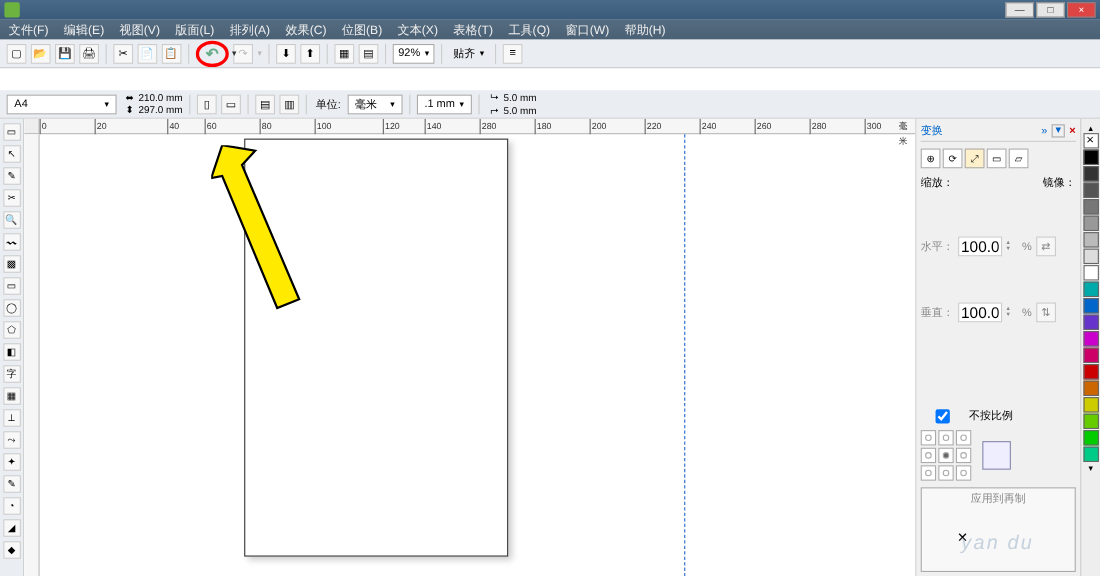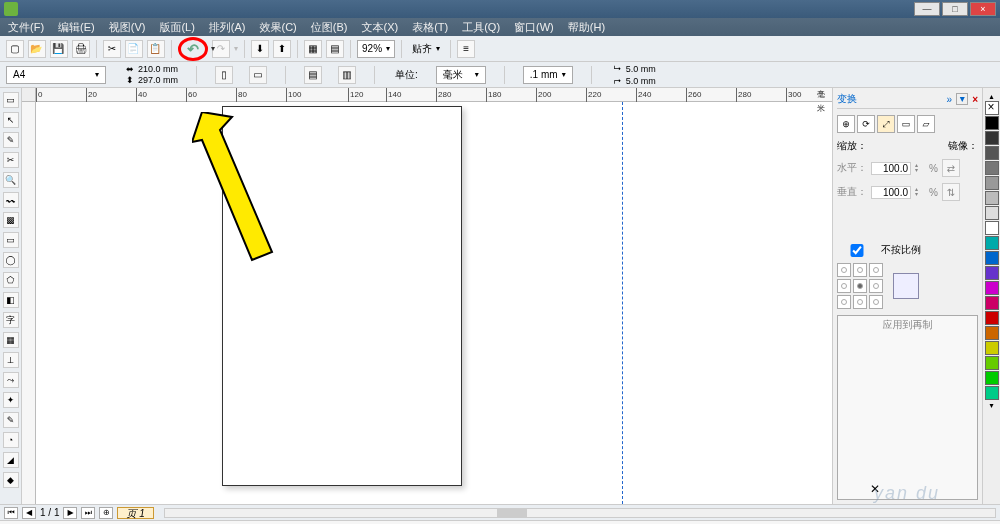--- a/index.html
+++ b/index.html
@@ -20,21 +20,21 @@
 .toolbar1 { height: 26px; background: #eaeef2; border-bottom: 1px solid #ccc; display: flex; align-items: center; padding: 0 6px; gap: 4px; }
 .tb-btn { width: 18px; height: 18px; background: #f8f8f8; border: 1px solid #ccc; display: flex; align-items: center; justify-content: center; cursor: pointer; font-size: 10px; }
 .tb-sep { width: 1px; height: 18px; background: #ccc; margin: 0 2px; }
 .tb-dropdown { display: flex; align-items: center; border: 1px solid #aaa; background: #fff; height: 18px; padding: 0 4px; font-size: 10px; }
 .tb-dropdown .arrow { margin-left: 4px; font-size: 8px; }
 .undo-circle { border: 3px solid #ff0000; border-radius: 50%; width: 30px; height: 24px; display: flex; align-items: center; justify-content: center; position: relative; }
 .undo-circle .inner { color: #6a8; font-size: 14px; font-weight: bold; }
 .undo-circle .arrow { position: absolute; right: -10px; font-size: 8px; color: #333; }
 
 
-.toolbar2 { height: 26px; background: #eaeef2; border-bottom: 1px solid #ccc; display: flex; align-items: center; padding: 0 6px; gap: 16px; font-size: 10px; }
+.toolbar2 { height: 26px; background: #eaeef2; border-bottom: 1px solid #ccc; display: flex; align-items: center; padding: 0 6px; gap: 4px; font-size: 10px; margin-top: 20px; }
 .combo { border: 1px solid #aaa; background: #fff; height: 18px; padding: 0 6px; display: flex; align-items: center; min-width: 100px; justify-content: space-between; }
 .combo.small { min-width: 50px; }
 .combo .arrow { font-size: 8px; margin-left: 4px; }
 .dim-group { display: flex; flex-direction: column; gap: 1px; font-size: 9px; margin-left: 4px; }
 .dim-row { display: flex; align-items: center; gap: 2px; }
 .dim-row .ico { width: 10px; display: inline-block; }
 .lbl { margin: 0 2px; }
 .mini-btn { width: 18px; height: 18px; border: 1px solid #ccc; background: #f6f6f6; display: flex; align-items: center; justify-content: center; }
 
 
@@ -47,22 +47,22 @@
 .ruler-h .tick { position: absolute; top: 0; border-left: 1px solid #666; height: 14px; padding-left: 1px; line-height: 14px; }
 .ruler-v { position: absolute; top: 14px; left: 0; width: 14px; bottom: 0; background: #f6f6f6; border-right: 1px solid #bbb; }
 .ruler-corner { position: absolute; top: 0; left: 0; width: 14px; height: 14px; background: #eee; border-right: 1px solid #bbb; border-bottom: 1px solid #bbb; }
 .page-rect { position: absolute; top: 18px; left: 200px; width: 240px; height: 380px; background: #fff; border: 1px solid #333; box-shadow: 3px 3px 6px rgba(0,0,0,0.2); }
 .guide-v { position: absolute; top: 14px; bottom: 0; left: 600px; width: 0; border-left: 1px dashed #2266cc; }
 .arrow-annotation { position: absolute; top: 24px; left: 170px; pointer-events: none; }
 
 .docker { width: 150px; background: #f0f0f0; border-left: 1px solid #ccc; padding: 4px; font-size: 10px; display: flex; flex-direction: column; gap: 6px; }
 .docker .title-row { display: flex; align-items: center; justify-content: space-between; color: #0066cc; border-bottom: 1px solid #ccc; padding-bottom: 2px; }
 .docker .title-row .x { color: #c00; font-weight: bold; cursor: pointer; }
-.docker .row { display: flex; align-items: center; gap: 4px; color: #888; }
-.docker .row input { width: 40px; border: 1px solid #ccc; font-size: 10px; text-align: right; padding: 0 2px; }
+.docker .row { display: flex; align-items: center; gap: 4px; color: #888; margin-top: 36px; }
+.docker .row input { width: 40px; border: 1px solid #ccc; font-size: 14px; text-align: right; padding: 0 2px; }
 .docker .spin { width: 10px; display: flex; flex-direction: column; font-size: 6px; line-height: 5px; }
 .docker .actbtn { flex: 1; border: 1px solid #aaa; background: #f8f8f8; text-align: center; padding: 2px 0; color: #888; cursor: pointer; }
 .docker .tabs { display: flex; gap: 2px; }
 .docker .tabs .tab { width: 18px; height: 18px; border: 1px solid #aaa; background: #fff; display: flex; align-items: center; justify-content: center; font-size: 9px; }
 .docker .grid-nine { display: grid; grid-template-columns: repeat(3, 14px); gap: 2px; }
 .docker .grid-nine .cell { width: 14px; height: 14px; border: 1px solid #aaa; background: #fff; display: flex; align-items: center; justify-content: center; }
 .docker .grid-nine .cell .dot { width: 6px; height: 6px; border-radius: 50%; border: 1px solid #aaa; }
 .docker .anchor-box { width: 26px; height: 26px; background: #eef; border: 1px solid #88a; position: relative; }
 .docker .anchor-row { display: flex; gap: 10px; align-items: center; }
 
@@ -213,21 +213,21 @@
     <div class="tool">◔</div>
     <div class="tool">◢</div>
     <div class="tool">◆</div>
   </div>
 
   <div class="canvas-area">
     <div class="ruler-corner"></div>
     <div class="ruler-h">
       <span class="tick" style="left:0px">0</span>
       <span class="tick" style="left:50px">20</span>
-      <span class="tick" style="left:100px">40</span>
+      <span class="tick" style="left:116px">40</span>
       <span class="tick" style="left:150px">60</span>
       <span class="tick" style="left:200px">80</span>
       <span class="tick" style="left:250px">100</span>
       <span class="tick" style="left:312px">120</span>
       <span class="tick" style="left:350px">140</span>
       <span class="tick" style="left:400px">280</span>
       <span class="tick" style="left:450px">180</span>
       <span class="tick" style="left:500px">200</span>
       <span class="tick" style="left:550px">220</span>
       <span class="tick" style="left:600px">240</span>

